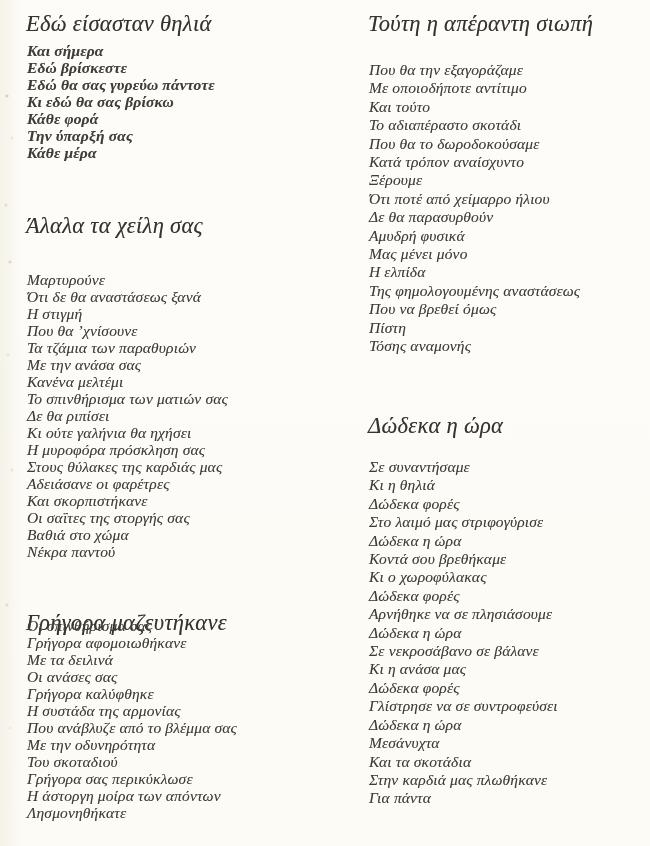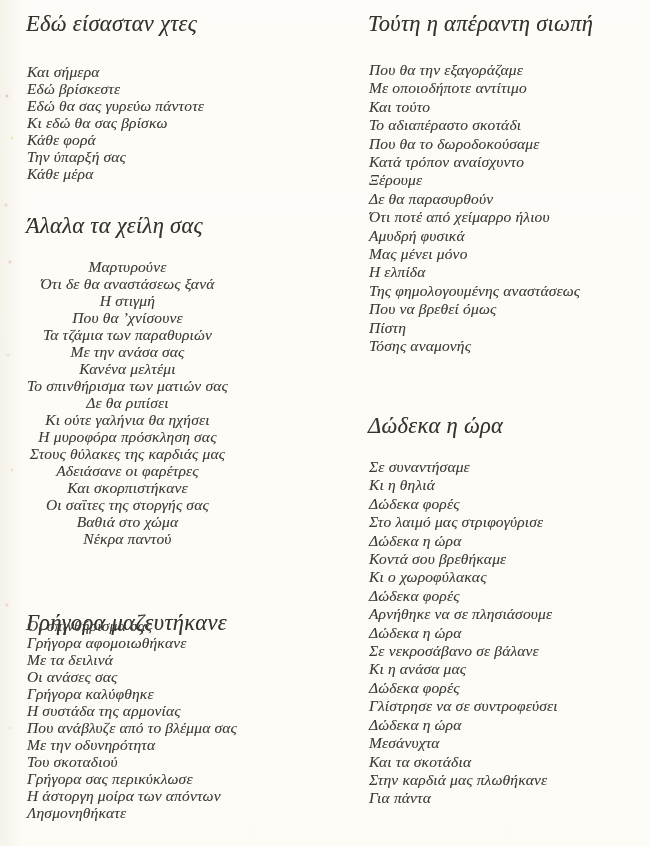--- a/index.html
+++ b/index.html
@@ -48,33 +48,33 @@
   }
   .lh-left  .poem-line, .lh-left  { line-height: 17px; }
   .lh-right .poem-line, .lh-right { line-height: 18.4px; }
   .poem-line { white-space: nowrap; }
 </style>
 </head>
 <body>
 
 <div class="page">
 
-  <h2 class="poem-title" style="left:26px; top:11px;">Εδώ είσασταν χτες</h2>
-  <div class="poem-lines lh-left" style="left:27px; top:63px;">
+  <h2 class="poem-title" style="left:26px; top:11px;">Εδώ είσασταν θηλιά</h2>
+  <div class="poem-lines lh-left" style="left:27px; top:42px;font-weight:bold;">
       <div class="poem-line">Και σήμερα</div>
       <div class="poem-line">Εδώ βρίσκεστε</div>
       <div class="poem-line">Εδώ θα σας γυρεύω πάντοτε</div>
       <div class="poem-line">Κι εδώ θα σας βρίσκω</div>
       <div class="poem-line">Κάθε φορά</div>
       <div class="poem-line">Την ύπαρξή σας</div>
       <div class="poem-line">Κάθε μέρα</div>
     </div>
 
   <h2 class="poem-title" style="left:26px; top:213px;">Άλαλα τα χείλη σας</h2>
-  <div class="poem-lines lh-left" style="left:27px; top:258px;text-align:center;">
+  <div class="poem-lines lh-left" style="left:27px; top:271px;">
       <div class="poem-line">Μαρτυρούνε</div>
       <div class="poem-line">Ότι δε θα αναστάσεως ξανά</div>
       <div class="poem-line">Η στιγμή</div>
       <div class="poem-line">Που θα ’χνίσουνε</div>
       <div class="poem-line">Τα τζάμια των παραθυριών</div>
       <div class="poem-line">Με την ανάσα σας</div>
       <div class="poem-line">Κανένα μελτέμι</div>
       <div class="poem-line">Το σπινθήρισμα των ματιών σας</div>
       <div class="poem-line">Δε θα ριπίσει</div>
       <div class="poem-line">Κι ούτε γαλήνια θα ηχήσει</div>
@@ -105,22 +105,22 @@
 
   <h2 class="poem-title" style="left:368px; top:11px;font-style:italic;">Τούτη η απέραντη σιωπή</h2>
   <div class="poem-lines lh-right" style="left:369px; top:61px;">
       <div class="poem-line">Που θα την εξαγοράζαμε</div>
       <div class="poem-line">Με οποιοδήποτε αντίτιμο</div>
       <div class="poem-line">Και τούτο</div>
       <div class="poem-line">Το αδιαπέραστο σκοτάδι</div>
       <div class="poem-line">Που θα το δωροδοκούσαμε</div>
       <div class="poem-line">Κατά τρόπον αναίσχυντο</div>
       <div class="poem-line">Ξέρουμε</div>
+      <div class="poem-line">Ότι ποτέ από χείμαρρο ήλιου</div>
       <div class="poem-line">Δε θα παρασυρθούν</div>
-      <div class="poem-line">Ότι ποτέ από χείμαρρο ήλιου</div>
       <div class="poem-line">Αμυδρή φυσικά</div>
       <div class="poem-line">Μας μένει μόνο</div>
       <div class="poem-line">Η ελπίδα</div>
       <div class="poem-line">Της φημολογουμένης αναστάσεως</div>
       <div class="poem-line">Που να βρεθεί όμως</div>
       <div class="poem-line">Πίστη</div>
       <div class="poem-line">Τόσης αναμονής</div>
     </div>
 
   <h2 class="poem-title" style="left:368px; top:413px;">Δώδεκα η ώρα</h2>

